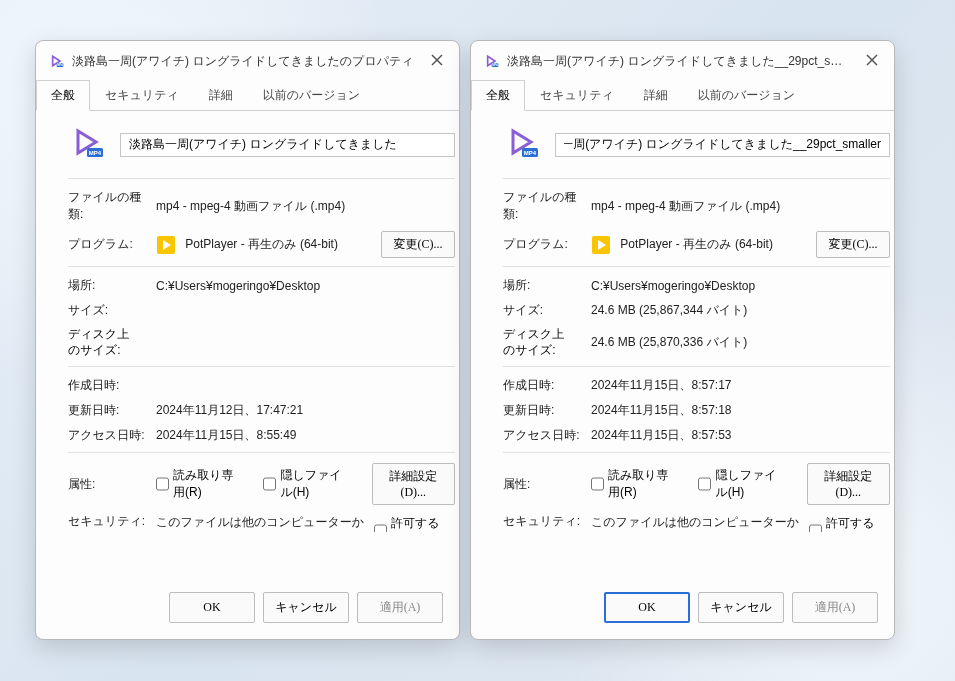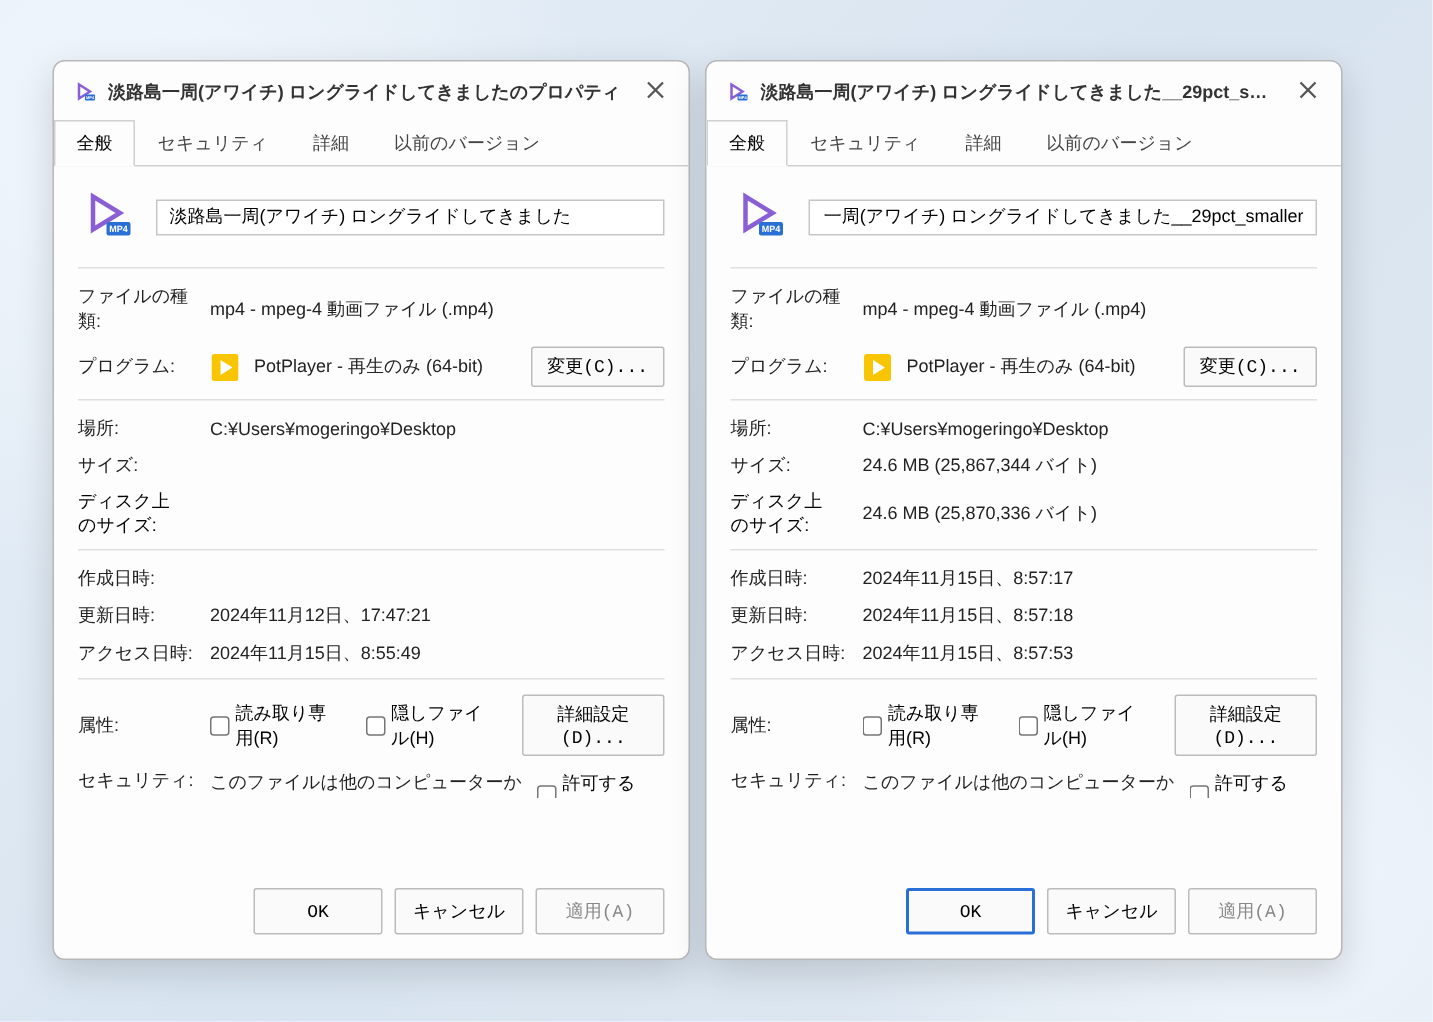--- a/index.html
+++ b/index.html
@@ -23,46 +23,46 @@
       border-radius: 8px;
       box-shadow: 0 8px 24px rgba(0,0,0,.15);
       display: flex;
       flex-direction: column;
     }
     .dialog.left  { left: 35px; top: 40px; width: 425px; height: 600px; }
     .dialog.right { left: 470px; top: 40px; width: 425px; height: 600px; }
 
     .titlebar { display:flex; align-items:center; padding:8px 10px 6px 12px; gap:8px; }
     .title-icon svg { width:16px; height:16px; display:block; }
-    .title-text { flex:1; font-size:12px; color:#333; white-space:nowrap; overflow:hidden; text-overflow:ellipsis;font-weight:bold; }
+    .title-text { flex:1; font-size:12px; color:#333; white-space:nowrap; overflow:hidden; text-overflow:ellipsis; }
     .close-btn { width:24px; height:24px; display:flex; align-items:center; justify-content:center; border:none; background:none; cursor:pointer; border-radius:4px; }
     .close-btn svg { width:12px; height:12px; }
 
     .tabs { display:flex; border-bottom:1px solid #d0d0d0; padding:0 0; gap:0; }
     .tab { padding:6px 14px; cursor:pointer; border:1px solid transparent; border-bottom:none; font-size:12px; color:#444; position:relative; top:1px; }
     .tab.active { background:#fdfdfd; border-color:#d0d0d0; border-bottom:1px solid #fdfdfd; color:#000; }
 
-    .content { flex:1; padding:14px 16px 8px 16px; overflow:hidden; }
+    .content { flex:1; padding:14px 4px 8px 16px; overflow:hidden;margin-left:16px; }
 
     .row { display:flex; align-items:center; margin-bottom:8px; gap:8px; }
     .row.top { align-items:center; margin-bottom:14px; }
     .label { width:80px; flex-shrink:0; color:#222; }
     .value { flex:1; color:#222; }
 
     .big-icon { width:44px; flex-shrink:0; }
     .big-icon svg { width:36px; height:36px; }
 
     .filename-input { flex:1; padding:4px 8px; border:1px solid #c5c5c5; background:#fff; font-family:inherit; font-size:12px; }
 
     hr { border:none; border-top:1px solid #e0e0e0; margin:6px 0 10px 0; }
 
     .prog-icon { width:20px; height:20px; display:inline-flex; align-items:center; justify-content:center; vertical-align:middle; margin-right:6px; }
     .prog-icon svg { width:18px; height:18px; }
 
-    .btn { padding:4px 10px; border:1px solid #bcbcbc; background:#fafafa; font-family:Liberation Mono, monospace; font-size:12px; cursor:pointer; border-radius:2px; min-width:74px; }
+    .btn { padding:4px 10px; border:1px solid #bcbcbc; background:#fafafa; font-family:Liberation Serif, serif; font-size:12px; cursor:pointer; border-radius:2px; min-width:74px; }
     .btn.primary { border:2px solid #2a6fd6; }
 
     .attr-row { display:flex; align-items:center; gap:8px; }
     .checkbox-wrap { display:inline-flex; align-items:center; gap:4px; margin-right:10px; }
     .checkbox-wrap input { width:14px; height:14px; }
 
     .sec-text { font-size:12px; line-height:1.5; color:#222; max-width:210px; }
     .sec-row { display:flex; align-items:flex-start; gap:8px; }
 
     .footer { display:flex; justify-content:flex-end; gap:8px; padding:12px 16px 16px 16px; }

